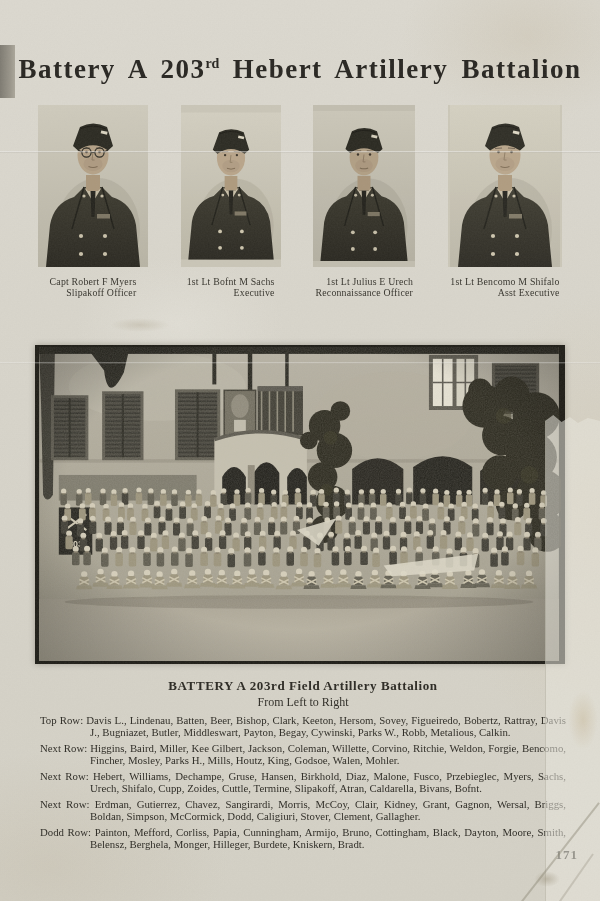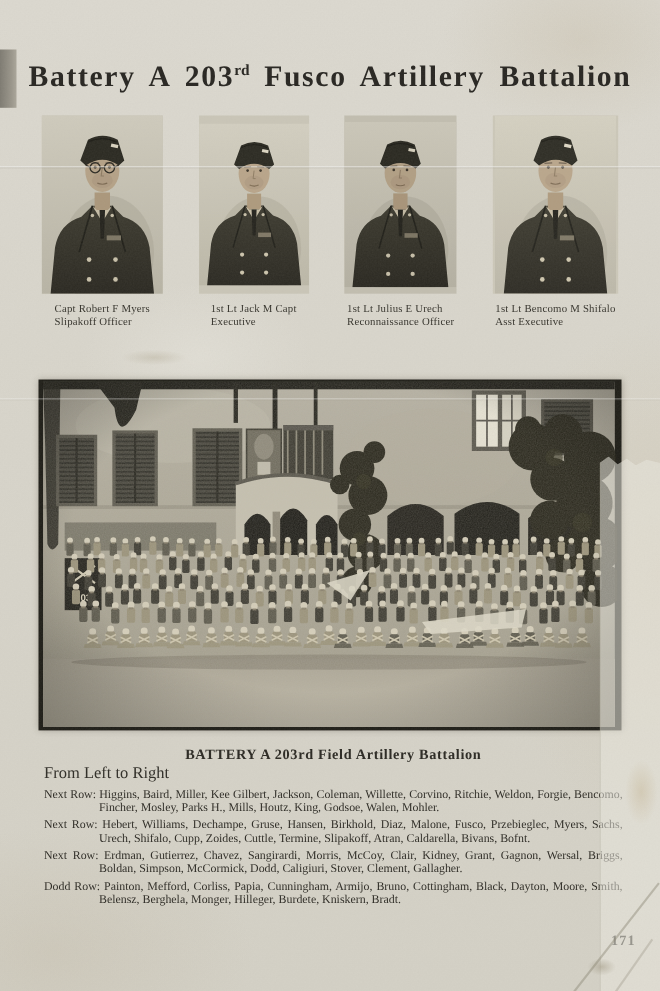--- a/index.html
+++ b/index.html
@@ -31,33 +31,33 @@
   .officers{
     display:flex;justify-content:space-between;
     margin:20px 38px 0 38px;
   }
   .officer{margin:0;display:flex;flex-direction:column;align-items:center;}
   .officer svg.portrait{display:block;background:#c6c2b4;}
   .o1 svg.portrait{width:110px;height:162px;}
   .o2 svg.portrait{width:100px;height:162px;filter:brightness(1.02);}
   .o3 svg.portrait{width:102px;height:162px;filter:brightness(.98);}
   .o4 svg.portrait{width:114px;height:162px;filter:brightness(1.04) contrast(.97);}
-  .ocap{margin-top:9px;text-align:left;font-size:9.8px;line-height:11px;color:#35332c;letter-spacing:.2px;}
+  .ocap{margin-top:9px;text-align:right;font-size:9.8px;line-height:11px;color:#35332c;letter-spacing:.2px;}
   
   .groupphoto-wrap{
     margin:47px 35px 0 35px;
     background:#1e1d17;
     padding:2px 2px 3px 2px;
     box-shadow:0 0 6px rgba(60,55,40,.35);
   }
   .groupphoto-wrap svg{display:block;width:524px;height:314px;}
   
   .caption-block{margin:14px 34px 0 40px;}
   .cap-title{text-align:center;font-size:13px;font-weight:bold;letter-spacing:.6px;color:#2a2822;}
-  .cap-sub{text-align:left;font-size:15px;margin-top:1px;color:#2e2c26;}
+  .cap-sub{text-align:center;font-size:12px;margin-top:1px;color:#2e2c26;}
   .name-row{
     margin:3.5px 0 0 0;
     font-size:10.8px;line-height:12.3px;
     text-align:justify;
     padding-left:50px;text-indent:-50px;
     color:#2c2a24;
   }
   .pagenum{
     position:absolute;right:22px;bottom:38px;
     font-size:13px;font-weight:bold;color:#33312a;letter-spacing:1px;
@@ -134,39 +134,39 @@
     <symbol id="officer-glasses" viewBox="0 0 110 162">
       <circle cx="48.5" cy="47.5" r="4.6" fill="none" stroke="#2c2a23" stroke-width="1.2"></circle>
       <circle cx="61.5" cy="47.5" r="4.6" fill="none" stroke="#2c2a23" stroke-width="1.2"></circle>
       <path d="M53 47.5 L57 47.5 M44 47 L40 45 M66 47 L70 45" stroke="#2c2a23" stroke-width="1.1" fill="none"></path>
     </symbol>
   </defs>
 </svg>
 
 <div class="page">
 
-  <h1 class="title"><span>Battery A 203</span><sup>rd</sup><span> Fusco Artillery Battalion</span></h1>
+  <h1 class="title"><span>Battery A 203</span><sup>rd</sup><span> Hebert Artillery Battalion</span></h1>
 
   <div class="officers">
     <figure class="officer o1">
       <svg class="portrait" viewBox="0 0 110 162">
         <use href="#officer-base" xlink:href="#officer-base"></use>
         <use href="#officer-glasses" xlink:href="#officer-glasses"></use>
       </svg>
       <figcaption class="ocap">
         <div>Capt Robert F Myers</div>
         <div>Slipakoff Officer</div>
       </figcaption>
     </figure>
     <figure class="officer o2">
       <svg class="portrait" viewBox="0 0 110 162">
         <use href="#officer-base" xlink:href="#officer-base"></use>
       </svg>
       <figcaption class="ocap">
-        <div>1st Lt Jack M Capt</div>
+        <div>1st Lt Bofnt M Sachs</div>
         <div>Executive</div>
       </figcaption>
     </figure>
     <figure class="officer o3">
       <svg class="portrait" viewBox="0 0 110 162">
         <use href="#officer-base" xlink:href="#officer-base"></use>
       </svg>
       <figcaption class="ocap">
         <div>1st Lt Julius E Urech</div>
         <div>Reconnaissance Officer</div>
@@ -535,20 +535,21 @@
       <polygon points="350,222 446,210 442,227 358,233" fill="#e2ddcb" opacity=".85"></polygon>
 
       <rect width="528" height="319" filter="url(#grainF)" opacity=".45"></rect>
       <rect width="528" height="319" fill="url(#vig)"></rect>
     </svg>
   </div>
 
   <div class="caption-block">
     <div class="cap-title">BATTERY A 203rd Field Artillery Battalion</div>
     <div class="cap-sub">From Left to Right</div>
+    <p class="name-row"><span>Top Row:</span> <span>Davis L., Lindenau, Batten, Beer, Bishop, Clark, Keeton, Hersom, Sovey, Figueiredo, Bobertz, Rattray, Davis J., Bugniazet, Butler, Middleswart, Payton, Begay, Cywinski, Parks W., Robb, Metalious, Calkin.</span></p>
     <p class="name-row"><span>Next Row:</span> <span>Higgins, Baird, Miller, Kee Gilbert, Jackson, Coleman, Willette, Corvino, Ritchie, Weldon, Forgie, Bencomo, Fincher, Mosley, Parks H., Mills, Houtz, King, Godsoe, Walen, Mohler.</span></p>
     <p class="name-row"><span>Next Row:</span> <span>Hebert, Williams, Dechampe, Gruse, Hansen, Birkhold, Diaz, Malone, Fusco, Przebieglec, Myers, Sachs, Urech, Shifalo, Cupp, Zoides, Cuttle, Termine, Slipakoff, Atran, Caldarella, Bivans, Bofnt.</span></p>
     <p class="name-row"><span>Next Row:</span> <span>Erdman, Gutierrez, Chavez, Sangirardi, Morris, McCoy, Clair, Kidney, Grant, Gagnon, Wersal, Briggs, Boldan, Simpson, McCormick, Dodd, Caligiuri, Stover, Clement, Gallagher.</span></p>
     <p class="name-row"><span>Dodd Row:</span> <span>Painton, Mefford, Corliss, Papia, Cunningham, Armijo, Bruno, Cottingham, Black, Dayton, Moore, Smith, Belensz, Berghela, Monger, Hilleger, Burdete, Kniskern, Bradt.</span></p>
   </div>
 
   <div class="pagenum">171</div>
 
   <div class="artifacts">
     <div class="tape"></div>

